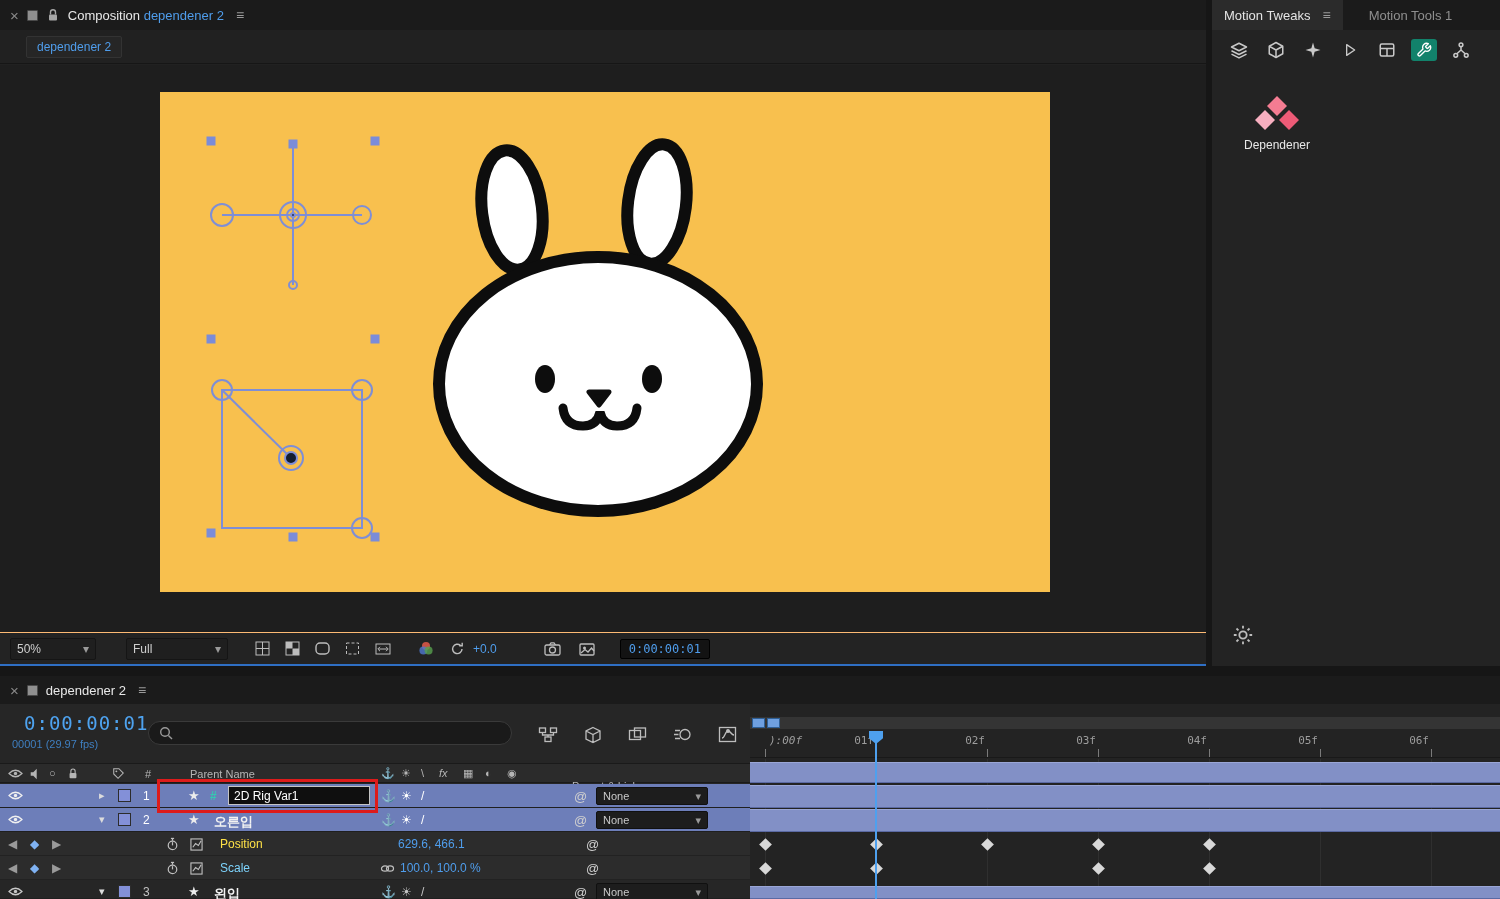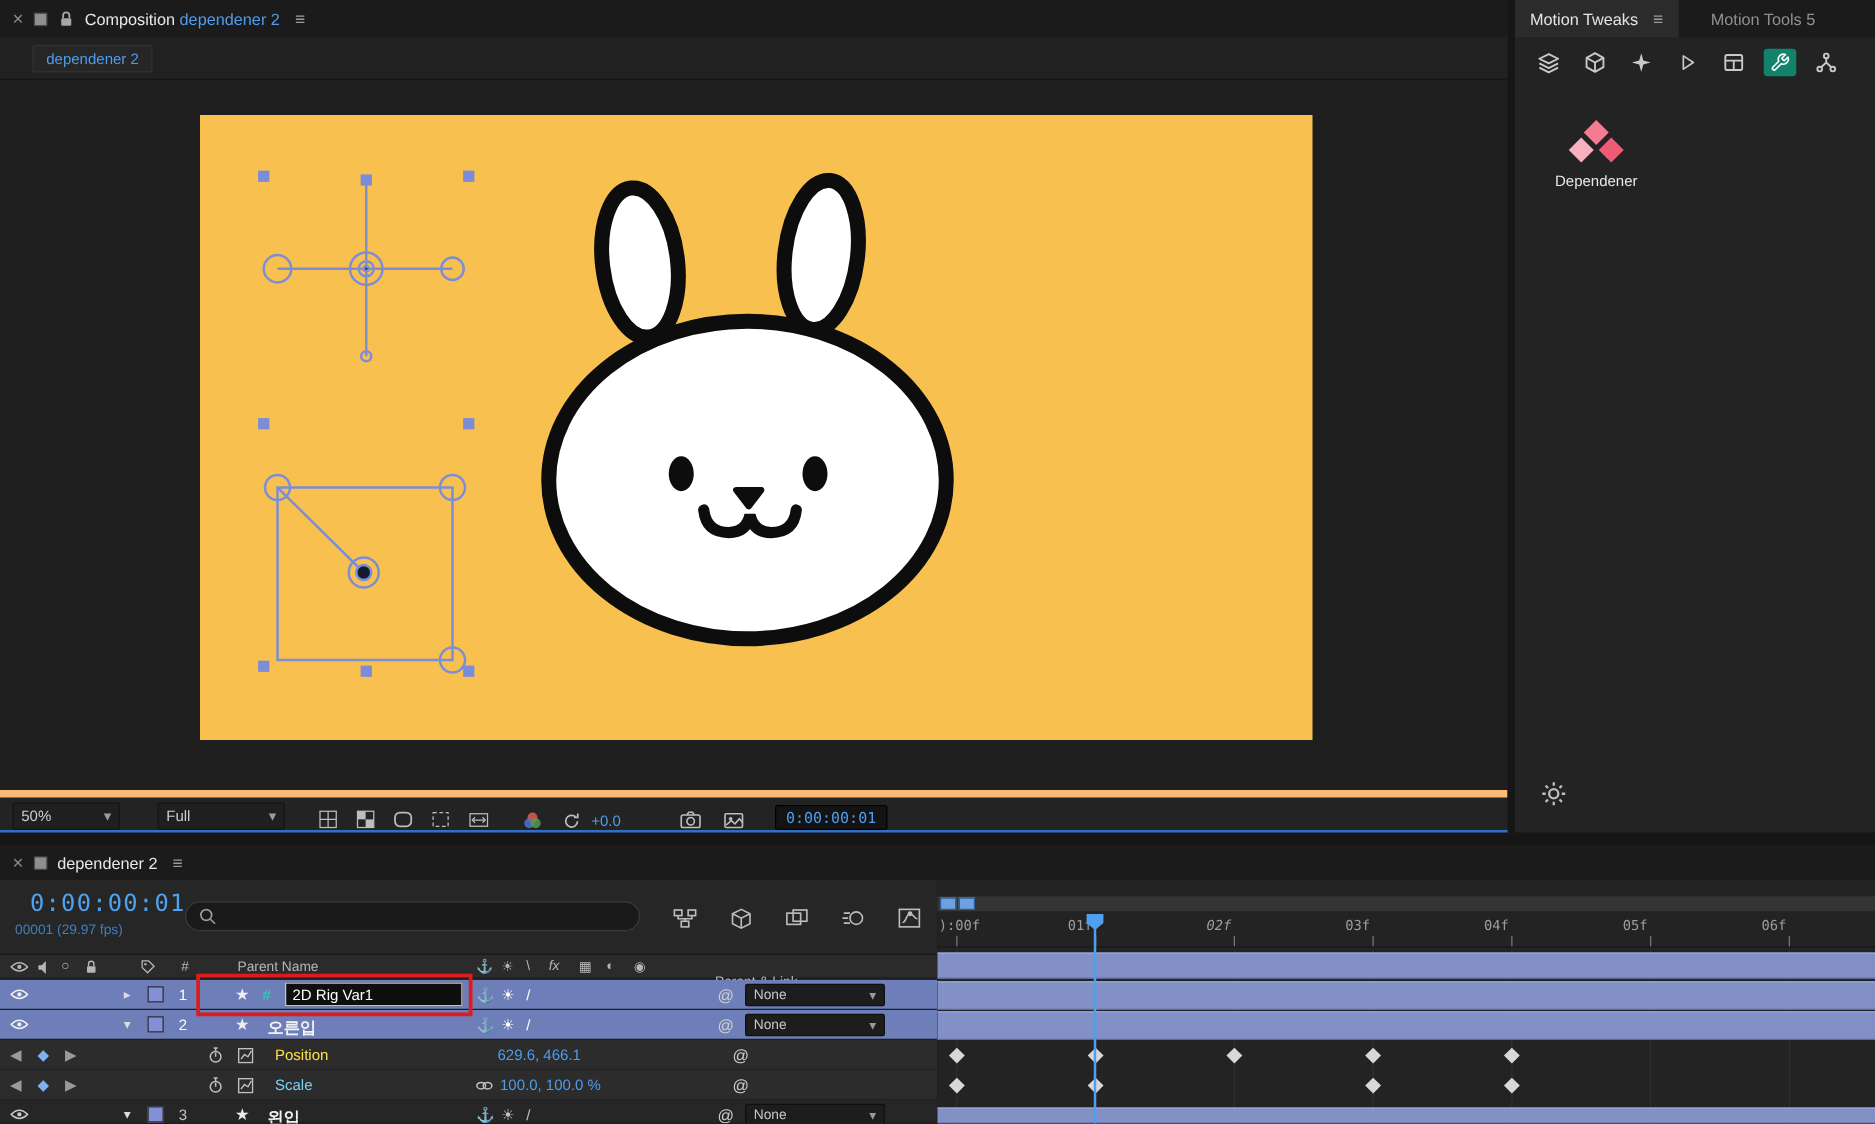--- a/index.html
+++ b/index.html
@@ -16,22 +16,22 @@
   
   #comp-panel{left:0;top:0;width:1206px;height:666px;background:#212121;border-bottom:2px solid #2f6fc4}
   .tabbar{height:30px;background:#1b1b1b;display:flex;align-items:center;gap:8px;padding:0 10px;font-size:13px}
   .closex{color:#8a8a8a;font-size:15px;line-height:1}
   .panel-sq{width:11px;height:11px;background:#8f8f8f;border:1px solid #4a4a4a;border-radius:1px}
   .menu-glyph{color:#9a9a9a;font-size:14px;margin-left:4px}
   .subtab{height:34px;display:flex;align-items:center;padding-left:26px;border-bottom:1px solid #161616;background:#212121}
   .subtab .viewer-tab{border:1px solid #333;background:#262626;padding:3px 10px;border-radius:2px}
   #viewport{position:absolute;left:0;top:65px;right:0;bottom:32px;background:#1e1e1e}
   #canvas{position:absolute;left:160px;top:27px;width:890px;height:500px;background:#f8c04e}
-  #comp-controls{position:absolute;left:0;right:0;bottom:0;height:32px;background:#232323;border-top:6px solid #fdba74;
-                 display:flex;align-items:flex-end}
+  #comp-controls{position:absolute;left:0;right:0;bottom:0;height:32px;background:#232323;border-top:1px solid #fdba74;
+                 display:flex;align-items:center}
   .dd{height:22px;background:#1f1f1f;border:1px solid #151515;border-radius:2px;display:flex;align-items:center;
       justify-content:space-between;padding:0 6px;color:#cfcfcf}
   .tc-box{height:20px;background:#131313;border:1px solid #000;border-radius:2px;display:flex;align-items:center;
           justify-content:center;padding:0 8px}
   .cicon{display:flex;align-items:center;justify-content:center}
 
   
   #right-panel{left:1212px;top:0;width:288px;height:666px;background:#232323}
   #right-panel .tabbar{padding:0}
   .rtab-active{height:30px;background:#2b2b2b;display:flex;align-items:center;gap:8px;padding:0 12px;color:#e4e4e4;font-size:13px}
@@ -237,21 +237,21 @@
       </div>
     </div>
   </section>
 
   <section id="right-panel">
     <div class="tabbar">
       <div class="rtab-active">
         <span>Motion Tweaks</span>
         <span class="menu-glyph">≡</span>
       </div>
-      <span class="rtab-inactive">Motion Tools 5</span>
+      <span class="rtab-inactive">Motion Tools 1</span>
     </div>
 
     <div id="mt-toolbar">
       <span class="tool-btn">
         <svg width="18" height="18" viewBox="0 0 24 24" fill="none" stroke="#c9c9c9" stroke-width="2" stroke-linejoin="round">
           <path d="M12 3 L22 8 12 13 2 8 Z"></path>
             <path d="M2 13 l10 5 10-5"></path>
             <path d="M2 17.5 l10 5 10-5"></path>
           </svg>
         </span>
@@ -523,23 +523,23 @@
     <div id="red-note"></div>
 
     <div id="tl-sep"></div>
 
     <div id="tl-track">
       <div id="workstrip">
         <span class="wa-handle" style="left:2px"></span>
         <span class="wa-handle" style="left:17px"></span>
       </div>
       <div id="ruler-labels" class="mono">
-          <span class="rlabel" style="left: 1px; width: 30px; text-align: left;">):00f</span>
+          <span class="rlabel" style="left: 19px; width: 30px; text-align: left; font-style: italic;">):00f</span>
           <span class="rlabel" style="left: 90px;">01f</span>
-          <span class="rlabel" style="left: 201px; font-style: italic;">02f</span>
+          <span class="rlabel" style="left: 201px;">02f</span>
           <span class="rlabel" style="left: 312px;">03f</span>
           <span class="rlabel" style="left: 423px;">04f</span>
           <span class="rlabel" style="left: 534px;">05f</span>
           <span class="rlabel" style="left: 645px;">06f</span>
         </div>
       <div id="ruler-ticks">
           <i class="rtick" style="left: 15px;"></i>
           <i class="rtick" style="left: 126px;"></i>
           <i class="rtick" style="left: 237px;"></i>
           <i class="rtick" style="left: 348px;"></i>

